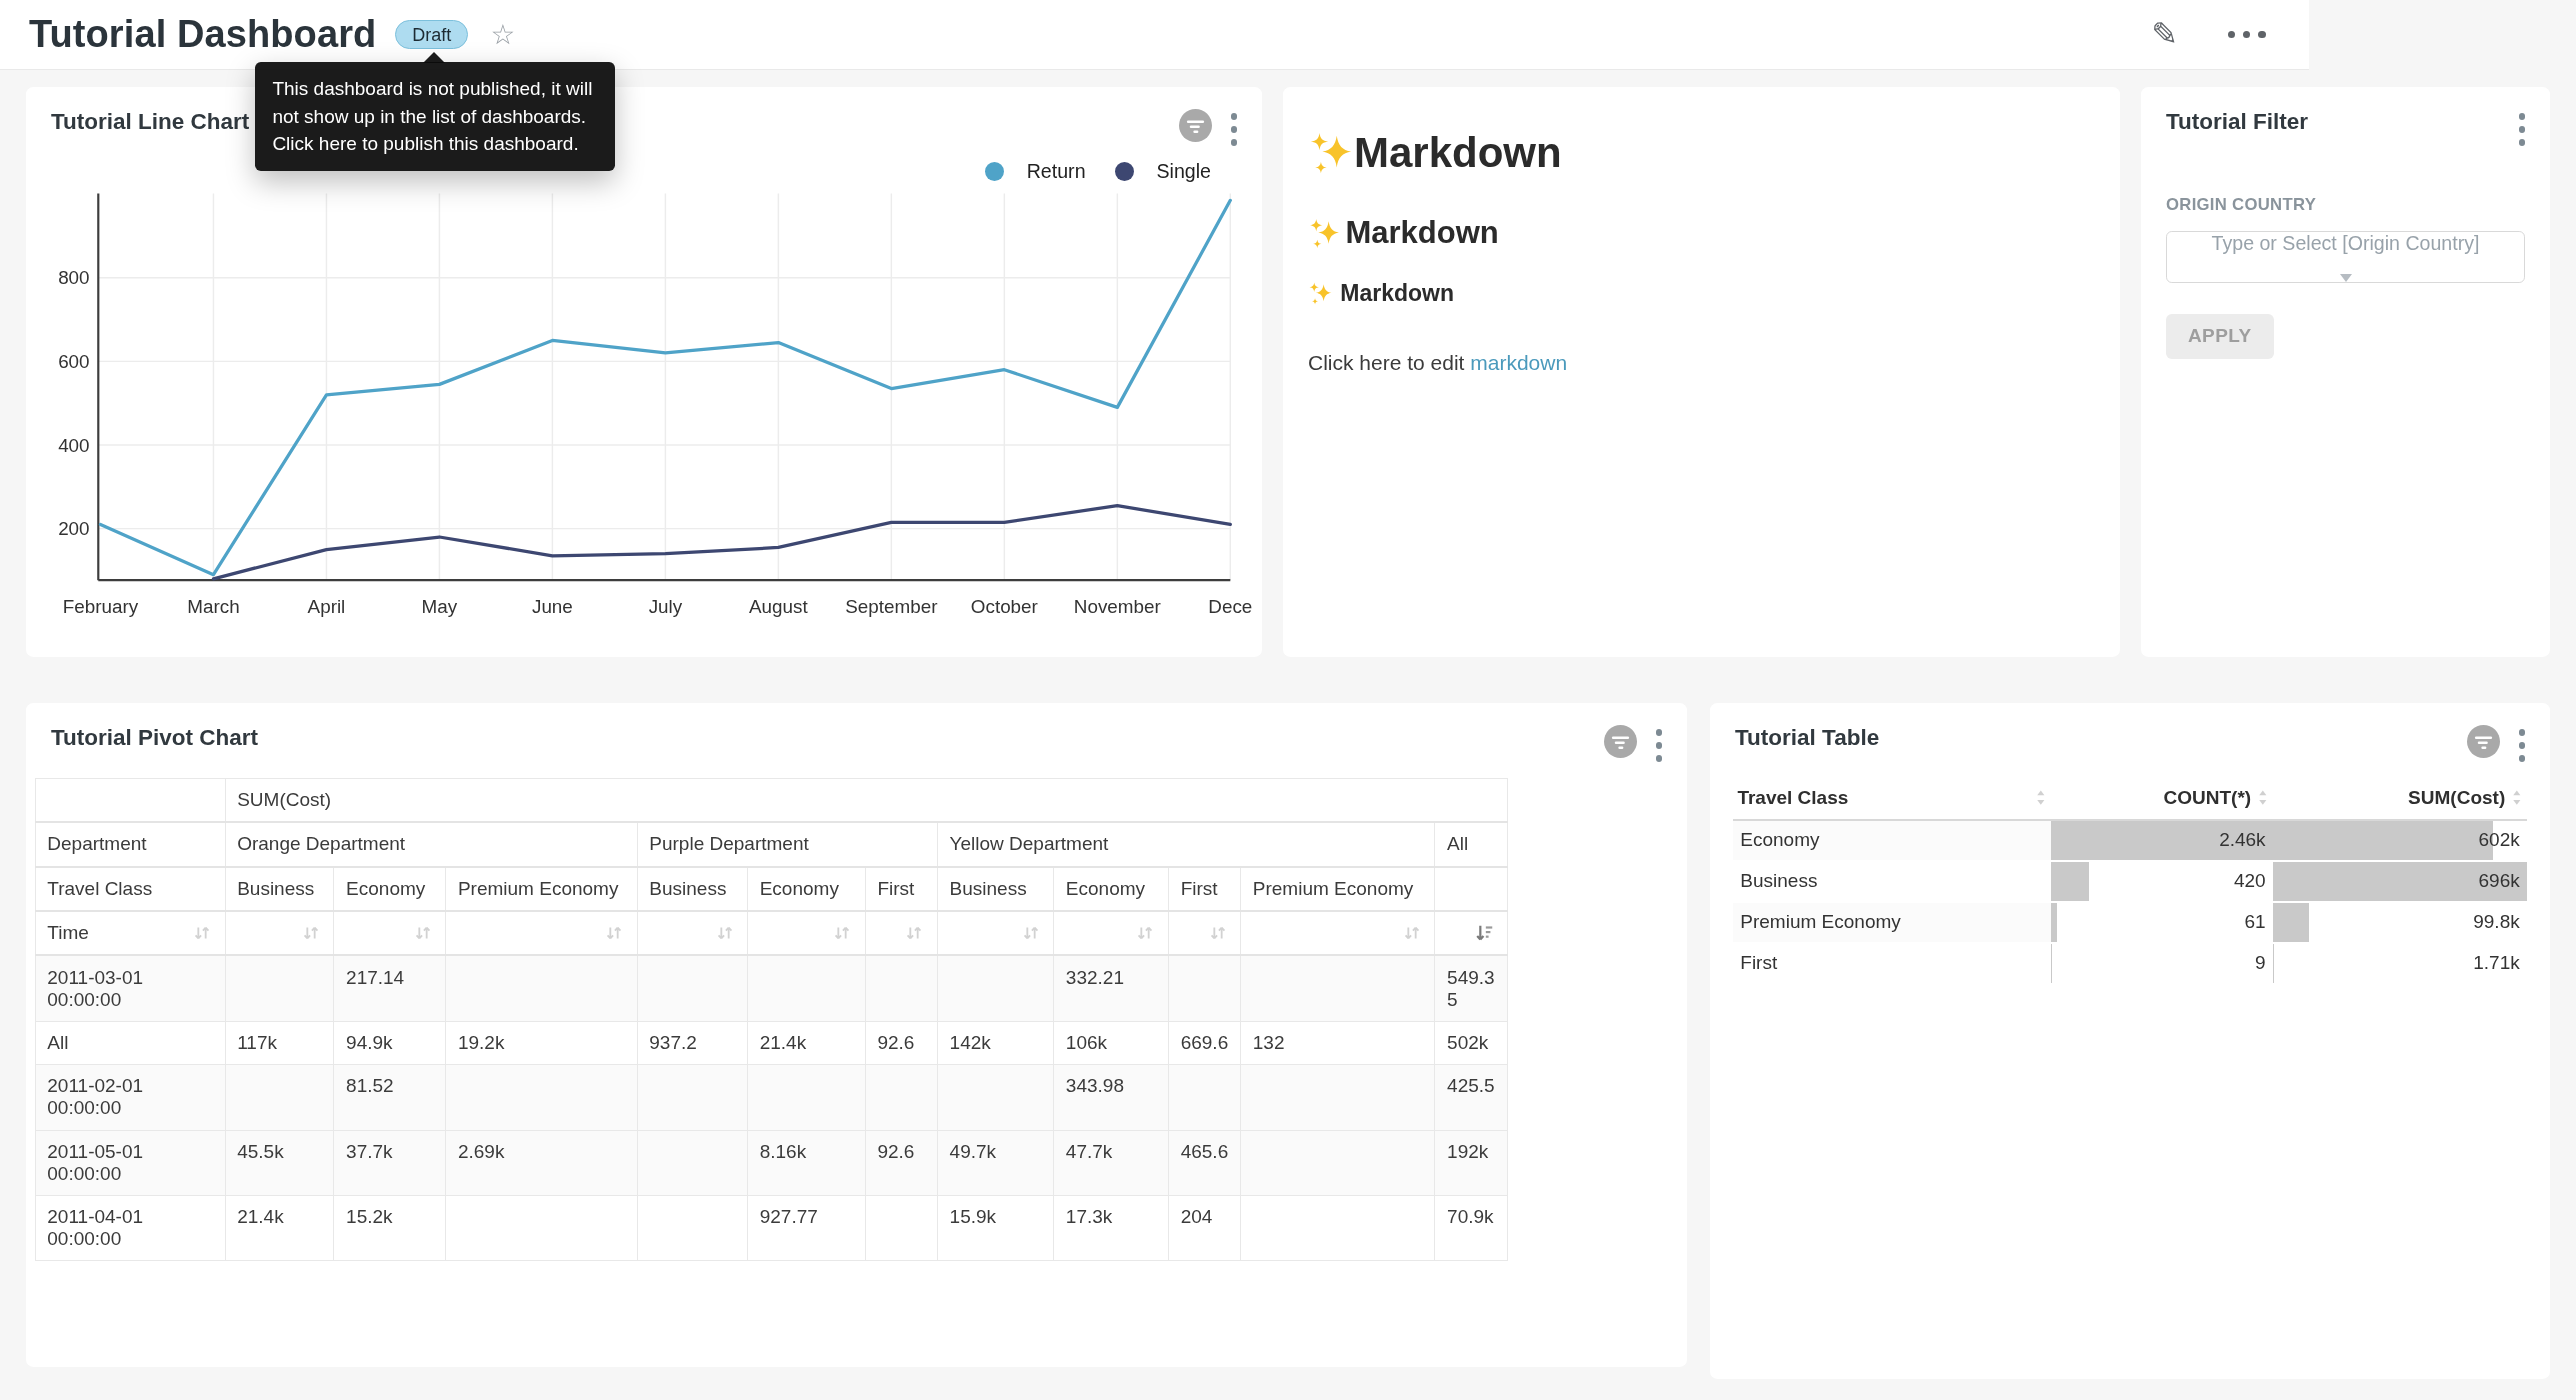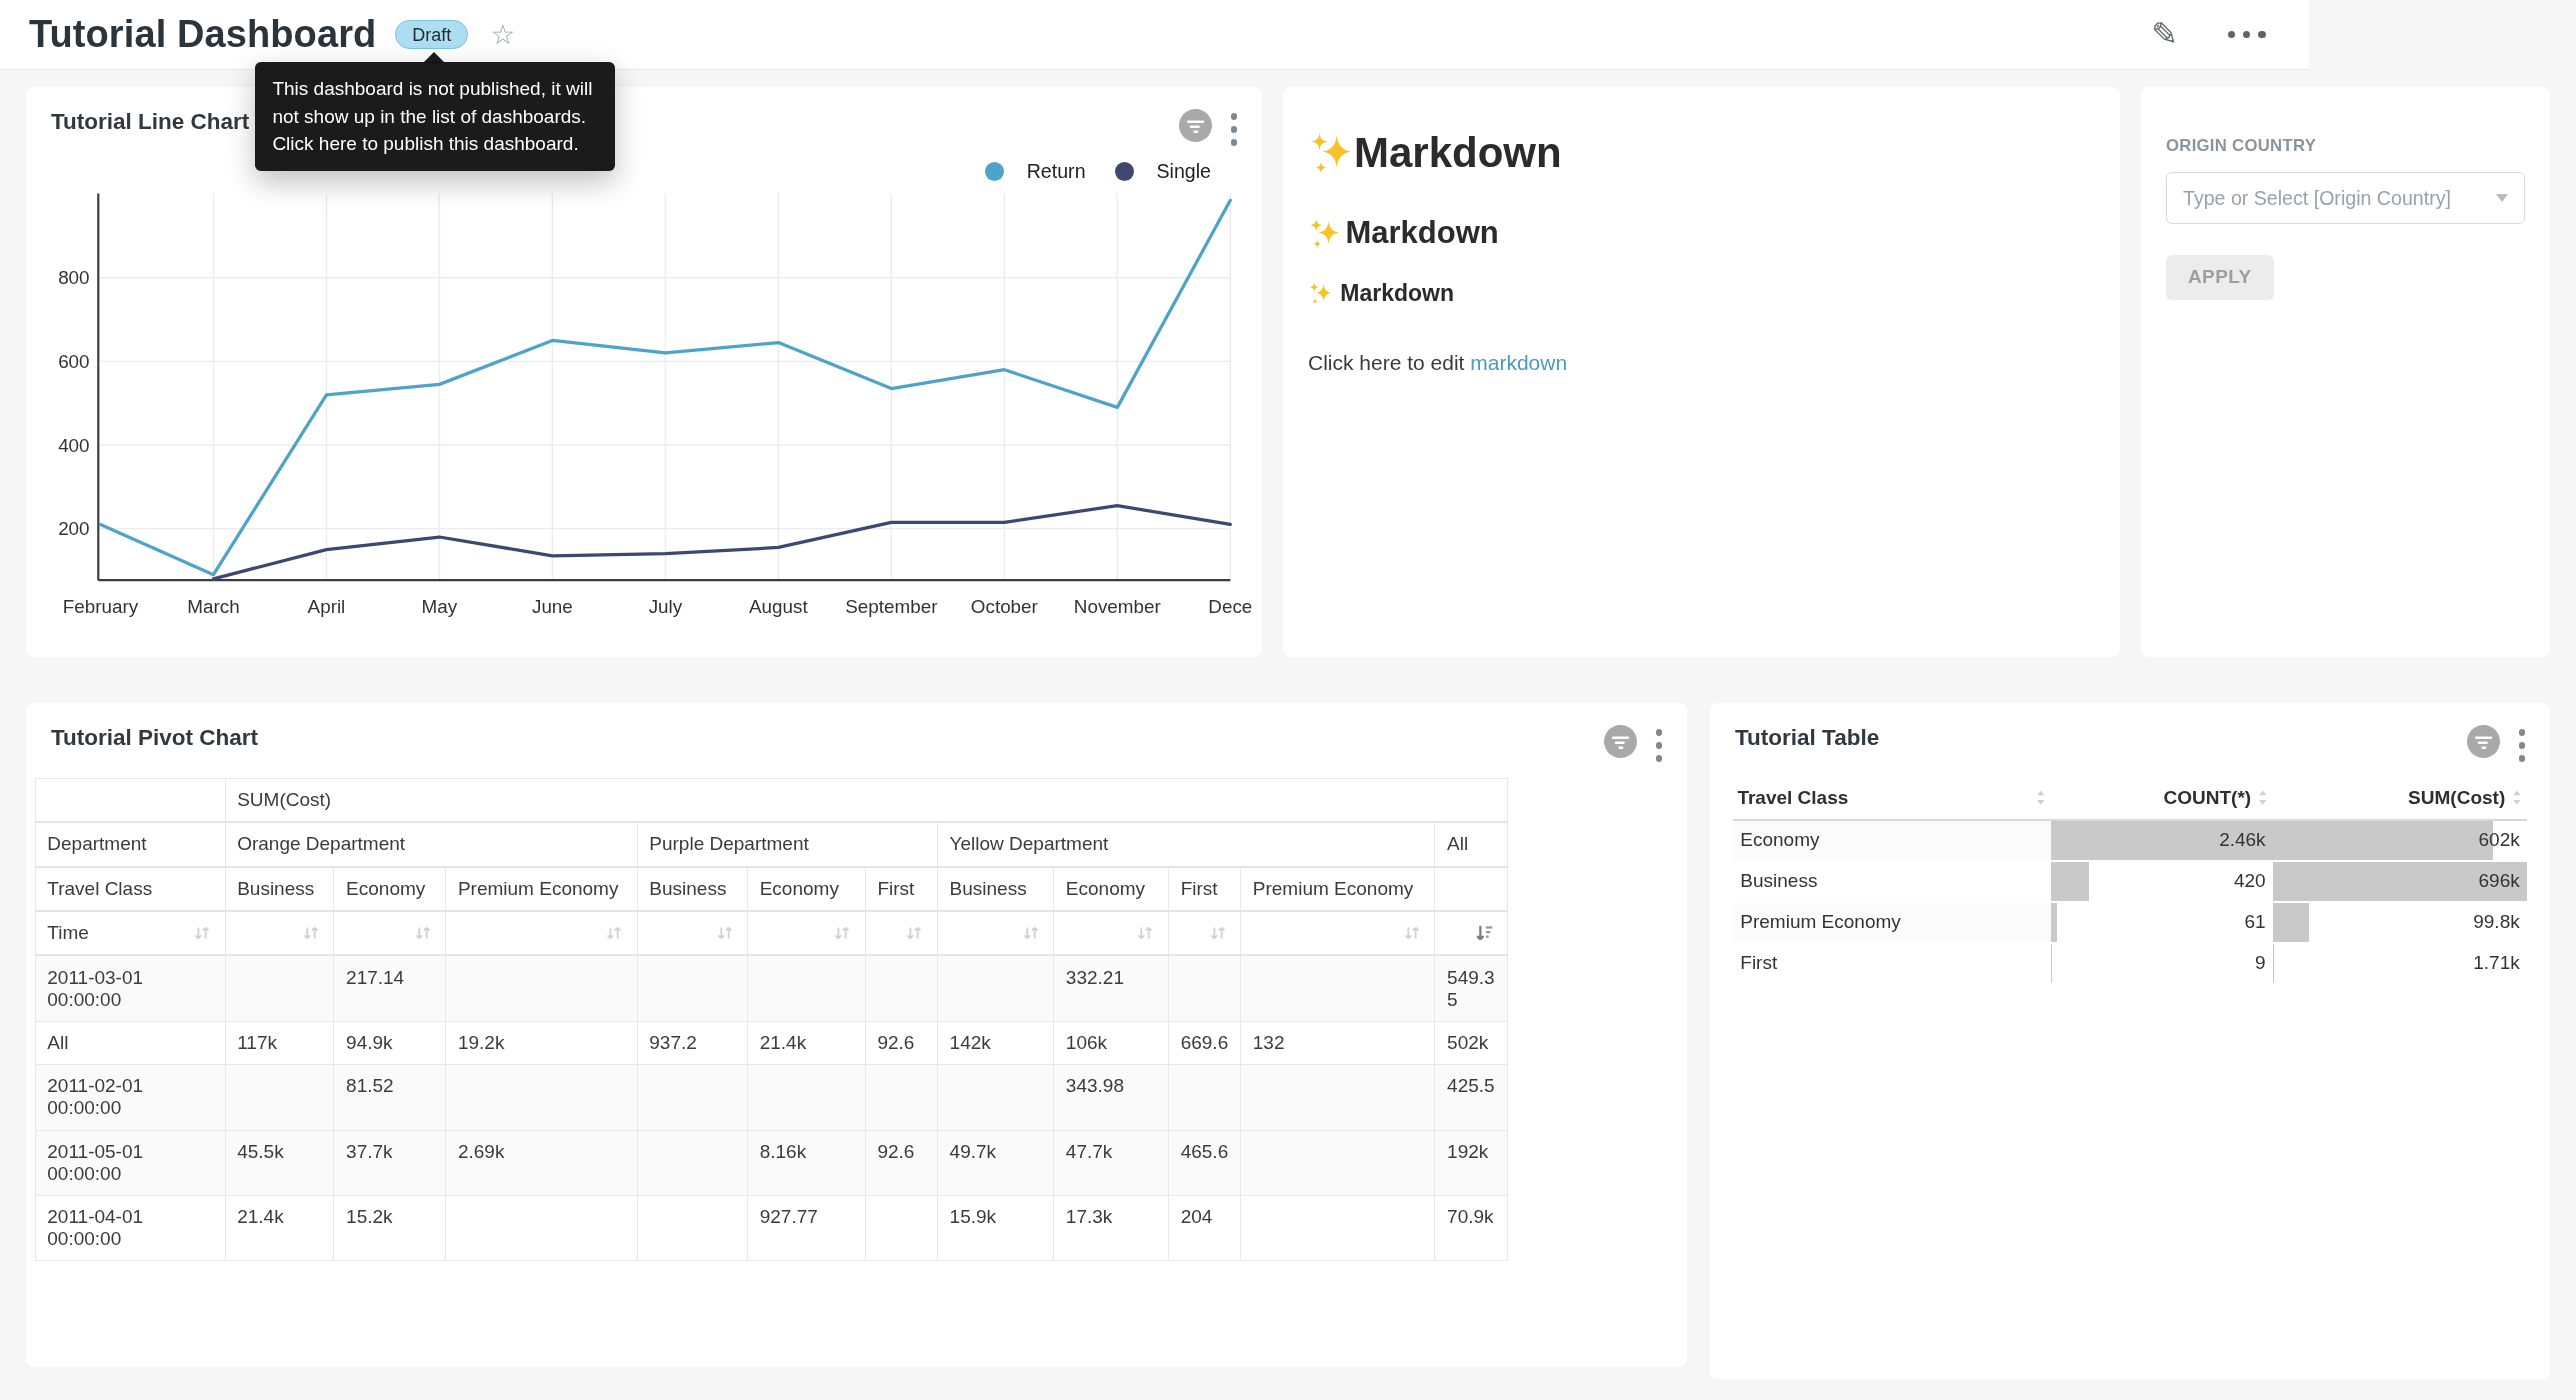--- a/index.html
+++ b/index.html
@@ -54,21 +54,21 @@
   .md-h1 { font-size:42px; font-weight:600; color:#2b2b2b; display:flex; align-items:center; }
   .md-h2 { font-size:31px; font-weight:600; color:#2b2b2b; margin-top:38px; display:flex; align-items:center; gap:4.4px;}
   .md-h3 { font-size:23px; font-weight:600; color:#2b2b2b; margin-top:29px; display:flex; align-items:center; gap:7.3px;}
   .md-p  { font-size:21px; color:#3b3b3b; margin-top:44px; }
   .md-p a { color:#4b9abc; text-decoration:none; cursor:pointer; }
 
   
   .flt-body { padding:20.3px 25px; }
   .flt-label { font-size:16.7px; font-weight:700; color:#8a949c; letter-spacing:0.3px; margin-top:29px; }
   .flt-select { margin-top:16px; height:52px; border:1.5px solid #d9d9d9; border-radius:5.8px;
-                display:flex; align-items:center; padding:0 16px; cursor:pointer; background:#fff; }
+                display:flex; align-items:center; padding:0 16px; cursor:pointer; background:#fff;flex-direction:column; }
   .flt-select .ph { font-size:19.6px; color:#98a2aa; flex:1; }
   .flt-caret { width:0; height:0; border-left:6.5px solid transparent; border-right:6.5px solid transparent;
                border-top:8px solid #b6bcc2; }
   .flt-apply { margin-top:30.5px; display:inline-block; background:#ececec; border:none; border-radius:5.8px;
                color:#9e9e9e; font-size:19px; font-weight:600; letter-spacing:0.4px;
                padding:11.6px 22px; font-family:inherit; cursor:pointer; }
 
   
   .pivot-wrap { padding:16px 8.7px 0 8.7px; }
   table.pivot { border-collapse:collapse; width:1473px; table-layout:fixed; }
@@ -203,20 +203,29 @@
         <path d="M8 2 C8.6 6 10 7.4 14 8 C10 8.6 8.6 10 8 14 C7.4 10 6 8.6 2 8 C6 7.4 7.4 6 8 2 Z" fill="#f8c32a"></path>
         <path d="M9 22 C9.4 24.6 10.4 25.6 13 26 C10.4 26.4 9.4 27.4 9 30 C8.6 27.4 7.6 26.4 5 26 C7.6 25.6 8.6 24.6 9 22 Z" fill="#f8c32a"></path>
       </svg>
         <span>Markdown</span>
     </div>
     <p class="md-p"><span>Click here to edit </span><a>markdown</a></p>
   </div>
 </section>
 
 <section class="card card-filter">
+  <div class="card-head">
+    <span class="card-title">Tutorial Filter</span>
+    <span class="head-spacer"></span>
+    <span class="dots-v">
+        <i></i>
+        <i></i>
+        <i></i>
+      </span>
+  </div>
   <div class="flt-body">
     <div class="flt-label">ORIGIN COUNTRY</div>
     <div class="flt-select">
       <span class="ph">Type or Select [Origin Country]</span>
       <span class="flt-caret"></span>
     </div>
     <button class="flt-apply">APPLY</button>
   </div>
 </section>
 

